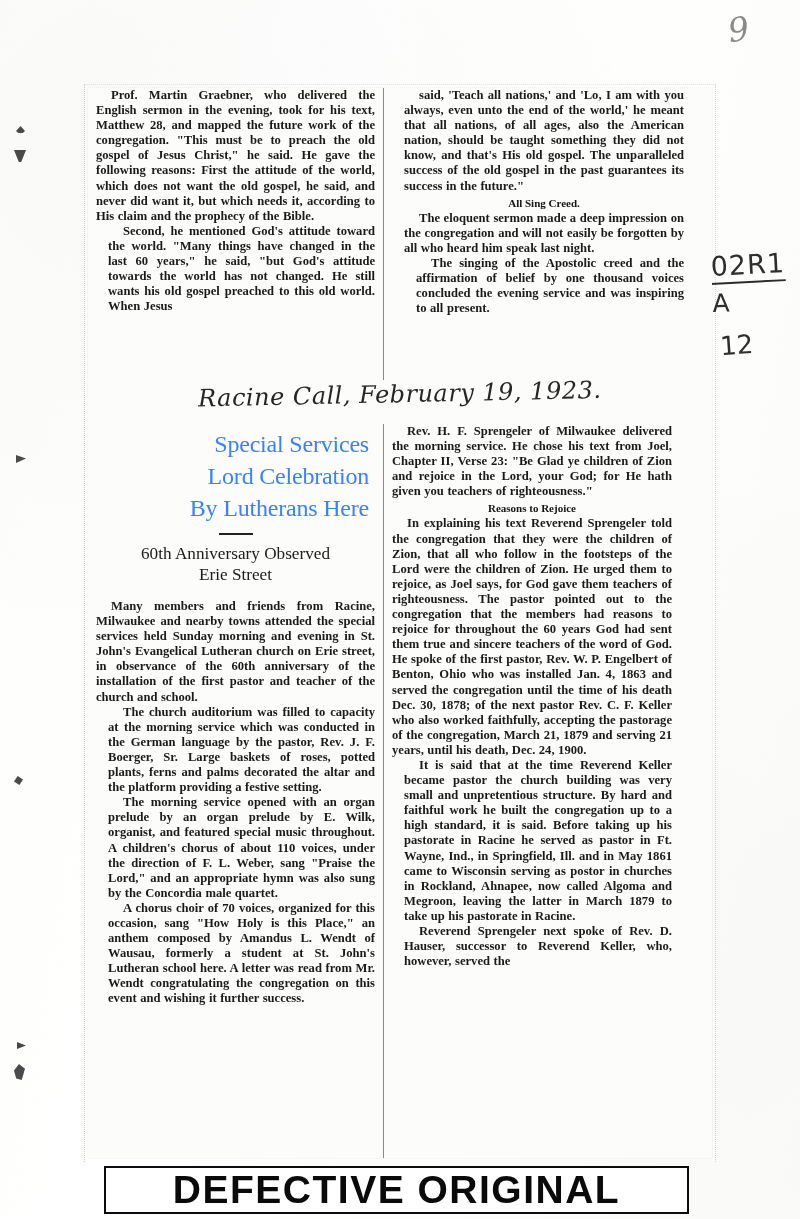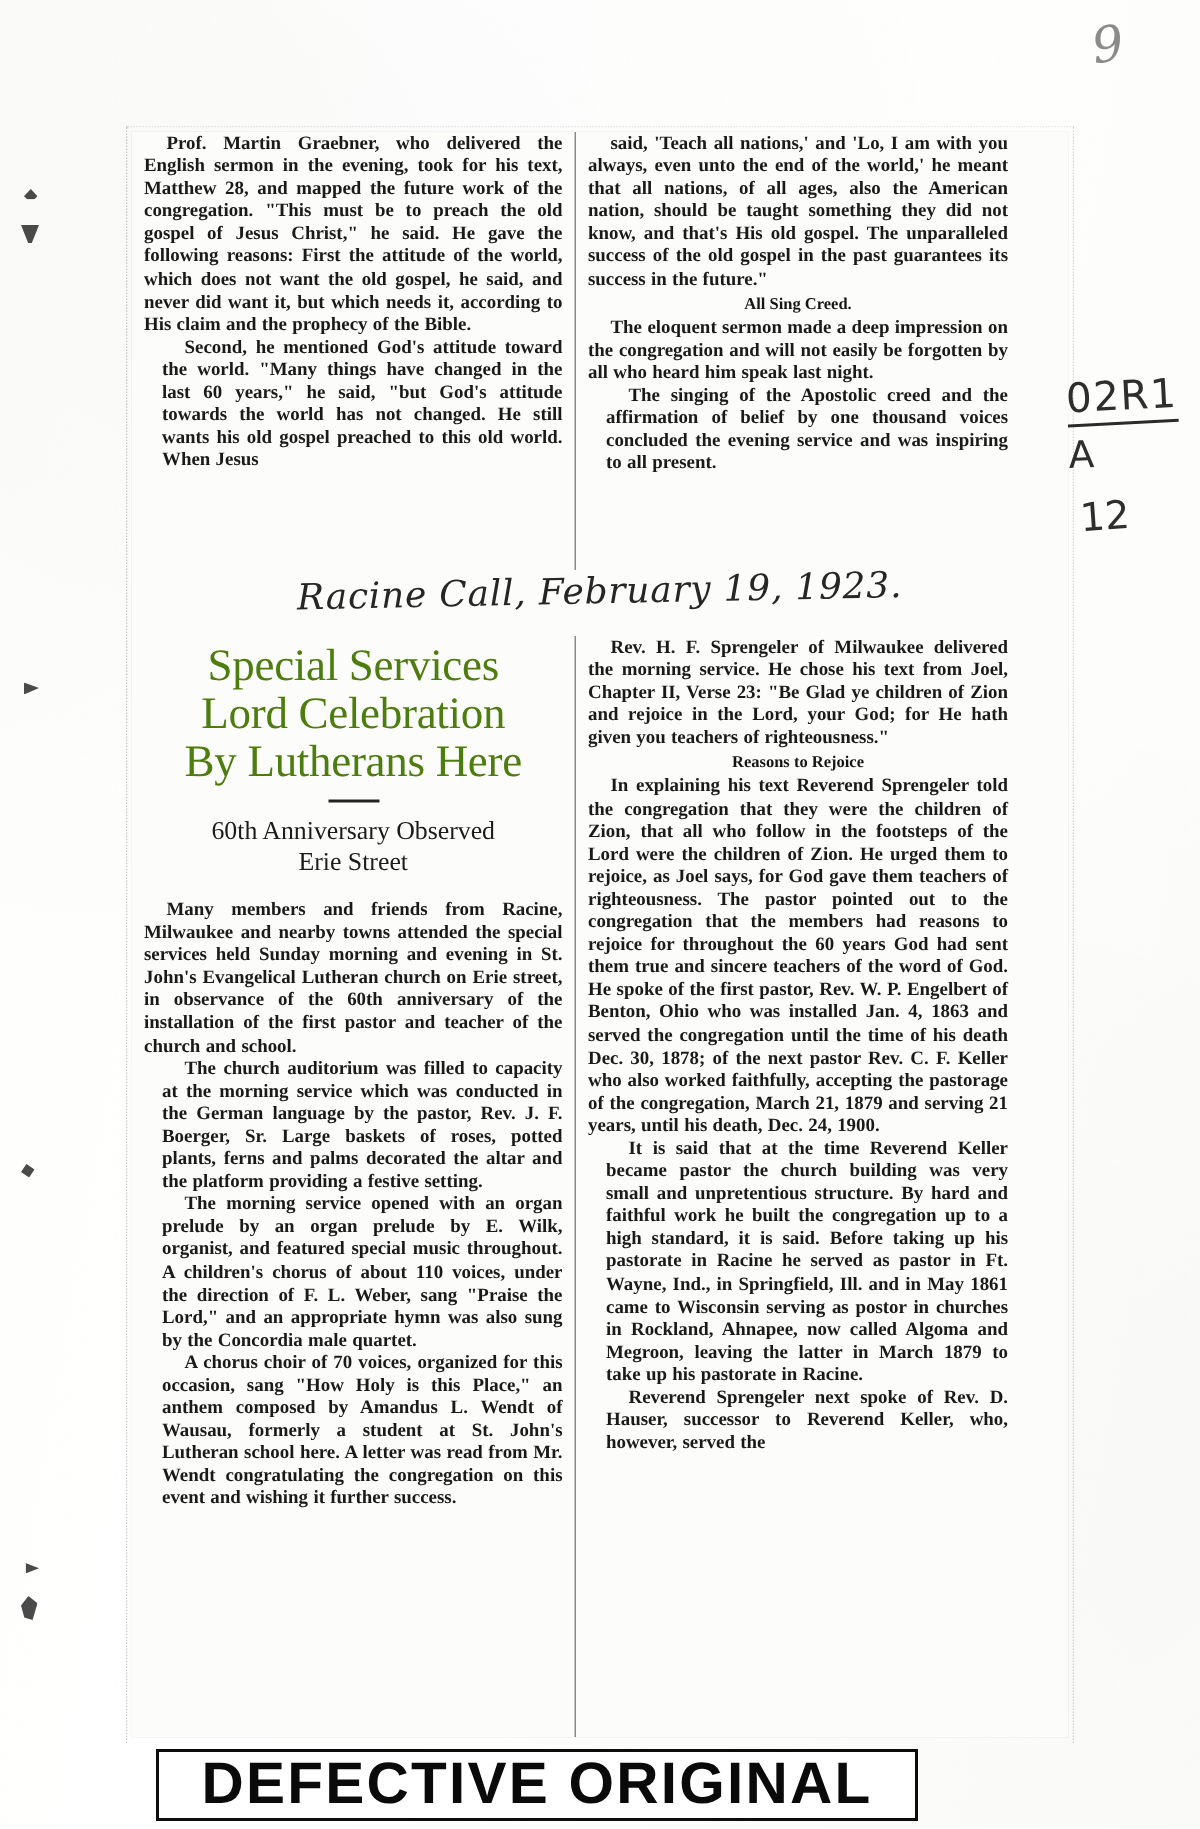--- a/index.html
+++ b/index.html
@@ -72,21 +72,21 @@
     border-top: 1px dotted rgba(0,0,0,.10);
   }
 
   
   #article-top {
     position: absolute;
     left: 0; top: 0;
     width: 624px;
     height: 292px;
     display: flex;
-    gap: 0;
+    gap: 12px;
   }
   .col {
     width: 296px;
     padding: 0 8px;
     box-sizing: border-box;
   }
   .col.left  { border-right: 1px solid rgba(0,0,0,.45); }
   .col.right { }
 
   .news-p {
@@ -167,25 +167,25 @@
     width: 624px;
     height: 734px;
     display: flex;
   }
 
   #headline-block {
     padding: 4px 6px 0 6px;
   }
   .headline-line {
     font-family: "Liberation Serif", serif;
-    font-size: 30px;
+    font-size: 24px;
     line-height: 32px;
     font-weight: 400;
-    text-align: center;
-    color: #4d7c0f;
+    text-align: right;
+    color: #3b82f6;
     letter-spacing: -0.2px;
     white-space: nowrap;
   }
   .headline-rule {
     width: 34px;
     height: 2px;
     background: #222;
     margin: 9px auto 8px auto;
   }
   .deck-line {
@@ -196,21 +196,21 @@
     color: #1b1b1b;
     white-space: nowrap;
   }
   #deck-block { margin-bottom: 14px; }
 
   
   #defective-stamp {
     position: absolute;
     left: 104px;
     top: 1166px;
-    width: 508px;
+    width: 585px;
     height: 48px;
     border: 2px solid #0c0c0c;
     box-sizing: border-box;
     display: flex;
     align-items: center;
     justify-content: center;
     background: #ffffff;
   }
   #defective-stamp .stamp-text {
     font-family: "Liberation Sans", sans-serif;

